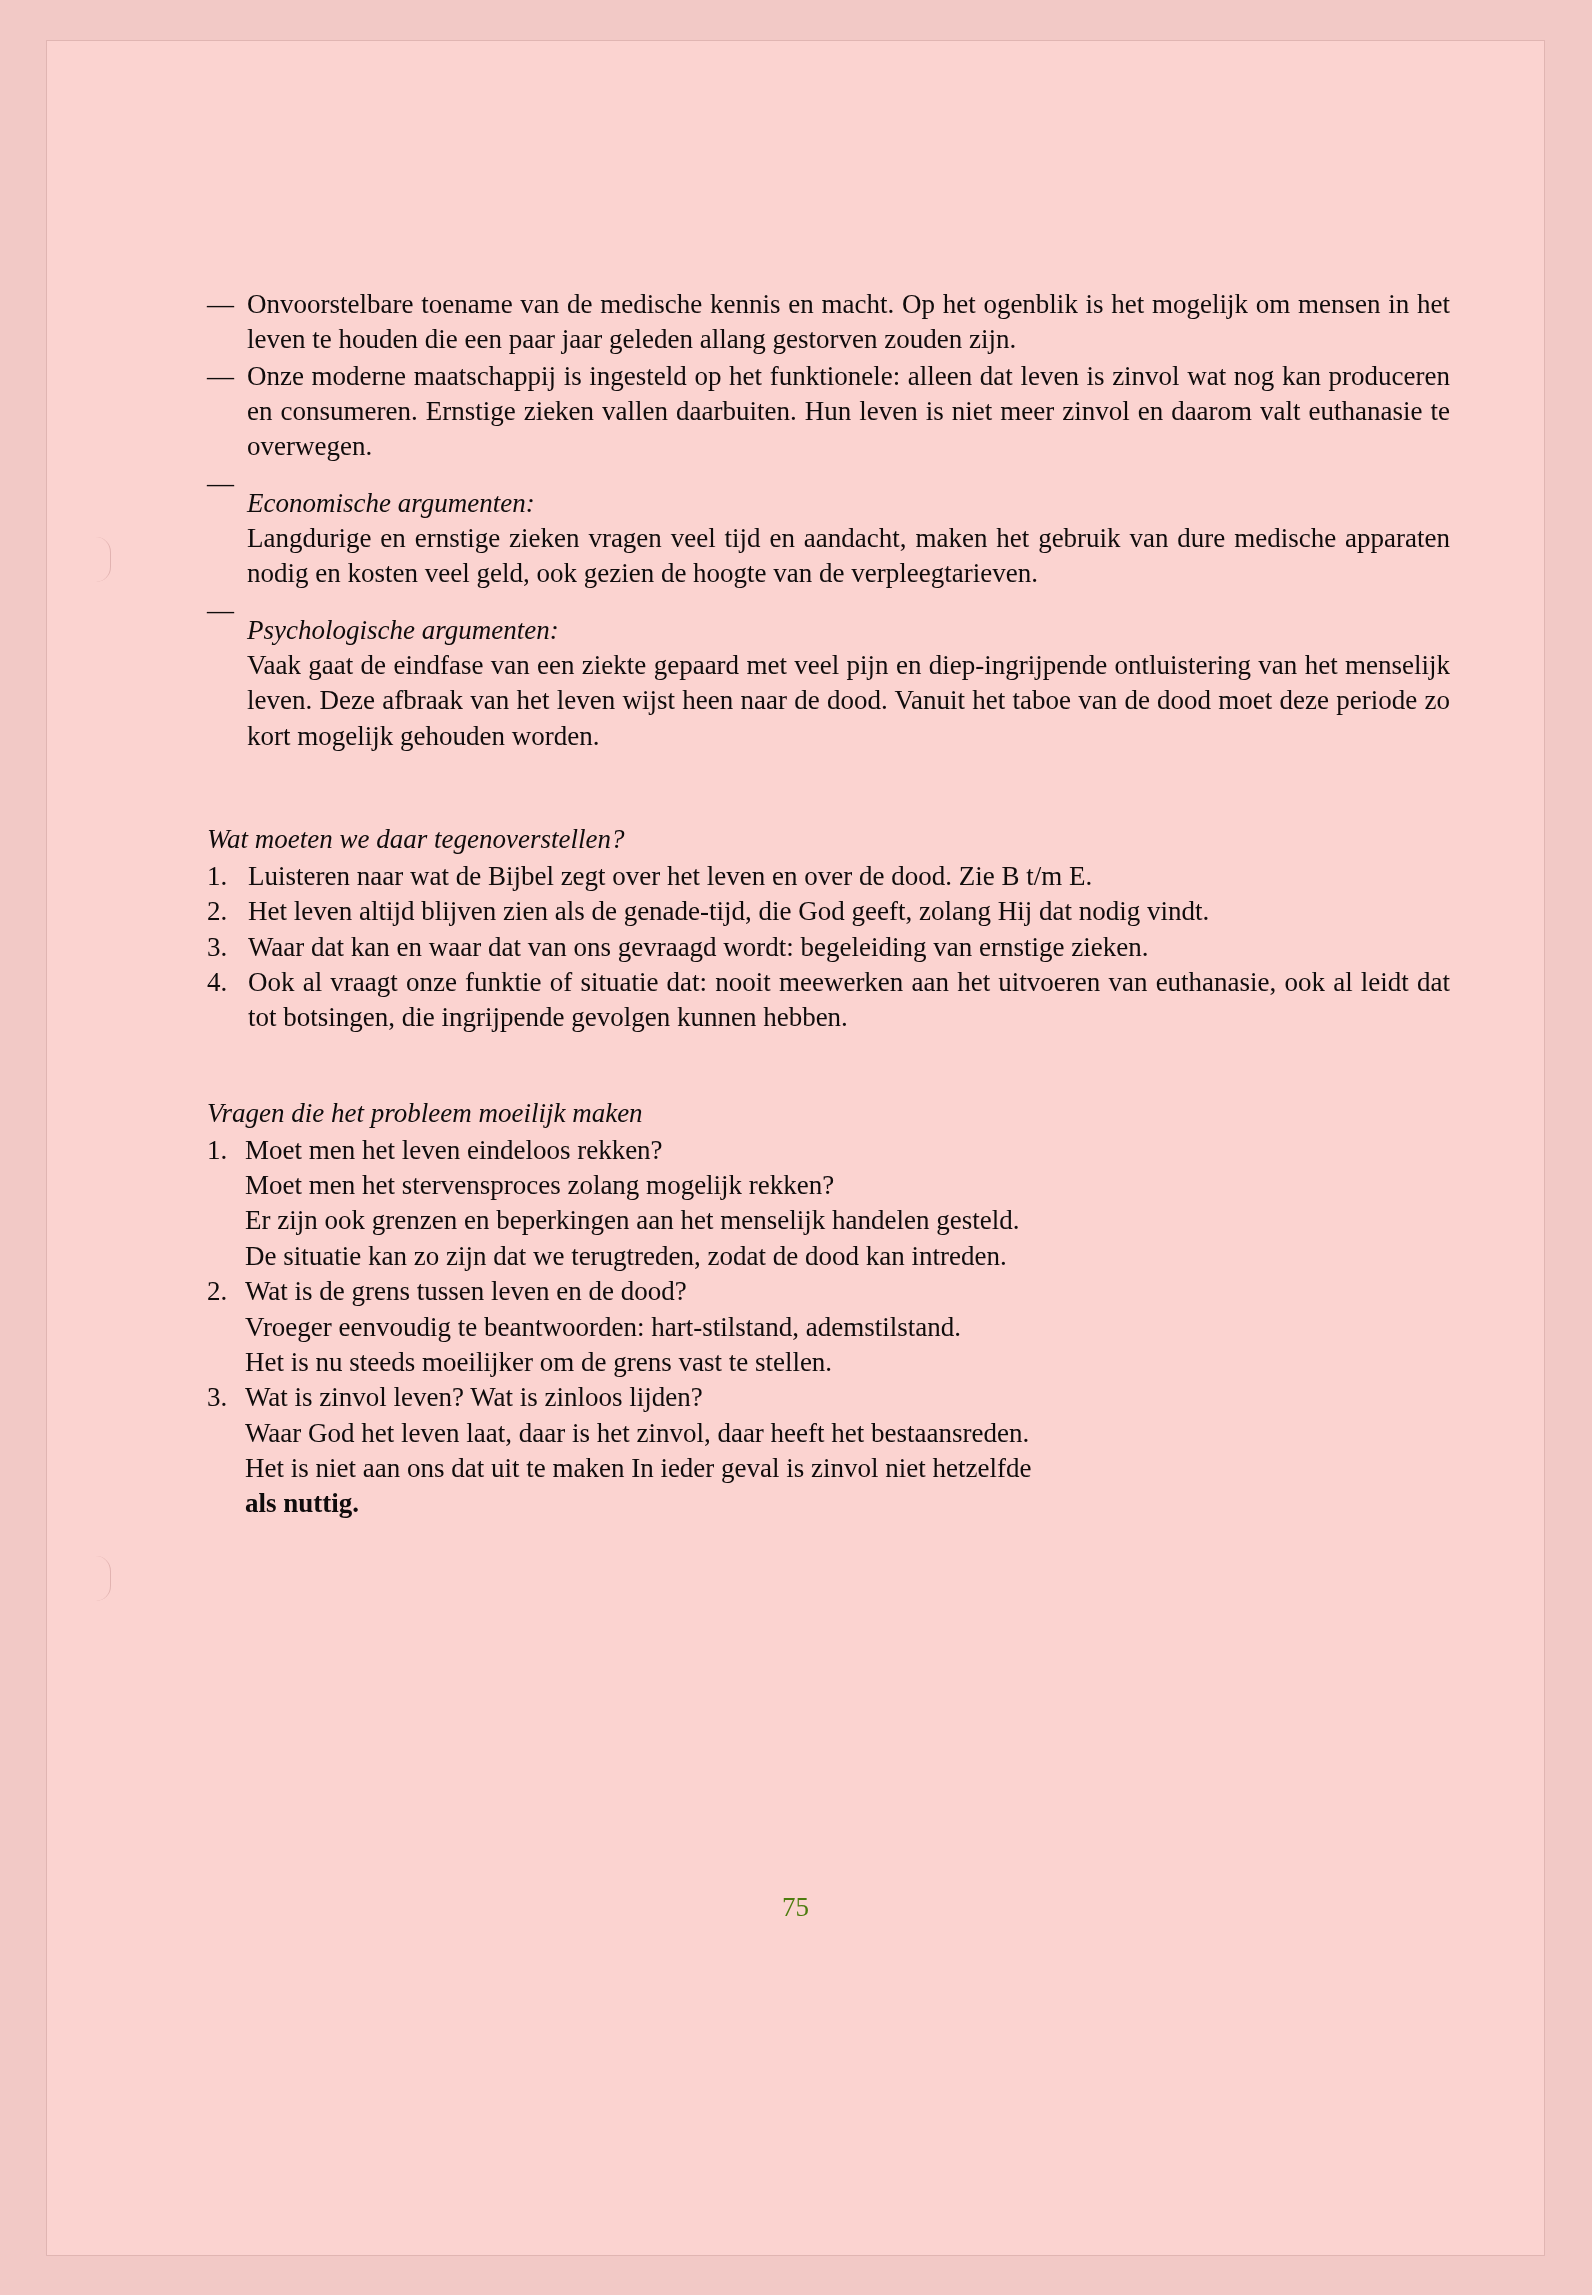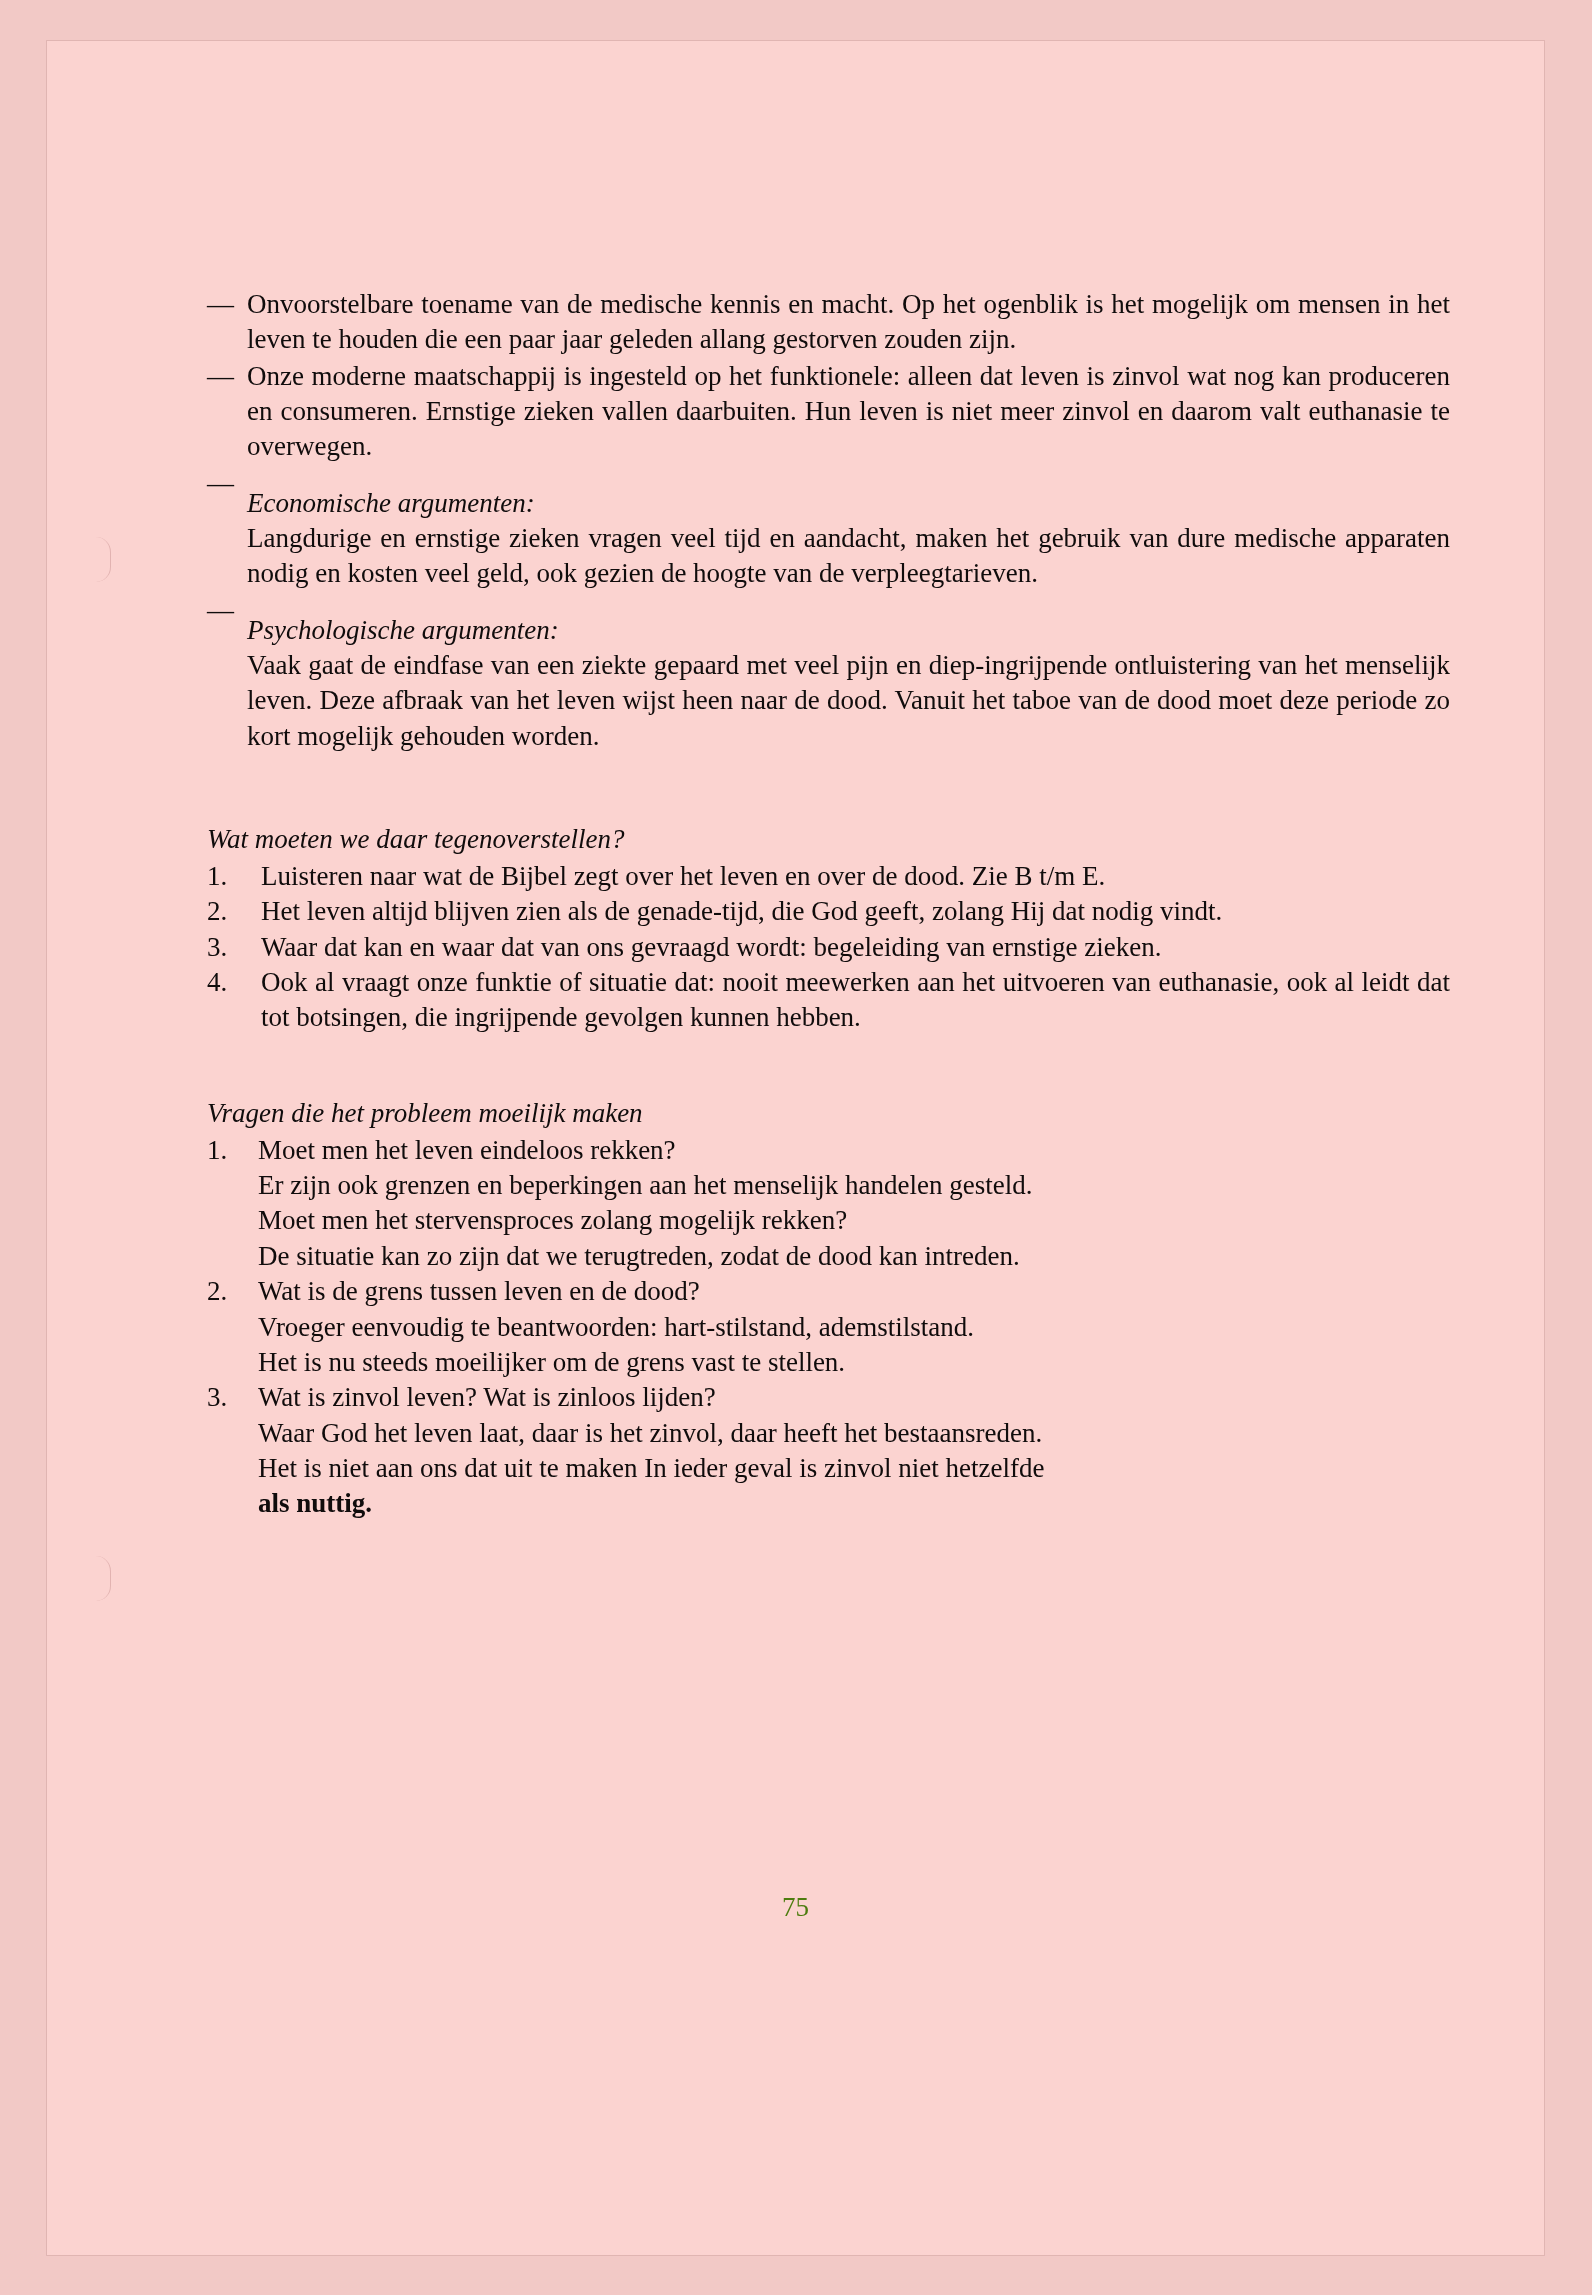--- a/index.html
+++ b/index.html
@@ -65,21 +65,21 @@
     align-items: flex-start;
   }
   .num-mark {
     width: 41px;
     flex: 0 0 41px;
   }
   .num-mark.tight {
     width: 38px;
     flex: 0 0 38px;
   }
-  .num-body { flex: 1; margin-left: 13px; }
+  .num-body { flex: 1; }
 
   .section-head {
     font-style: italic;
     margin-bottom: 1.7px;
   }
   .gap-lg { height: 60px; }
   .gap-xl { height: 67px; }
 
   .line { display: block; }
 
@@ -162,22 +162,22 @@
     </div>
 
     <div class="gap-lg"></div>
 
     <div class="section-head">Vragen die het probleem moeilijk maken</div>
 
     <div class="num-item">
       <div class="num-mark tight">1.</div>
       <div class="num-body">
         <span class="line">Moet men het leven eindeloos rekken?</span>
+        <span class="line">Moet men het stervensproces zolang mogelijk rekken?</span>
         <span class="line">Er zijn ook grenzen en beperkingen aan het menselijk handelen gesteld.</span>
-        <span class="line">Moet men het stervensproces zolang mogelijk rekken?</span>
         <span class="line">De situatie kan zo zijn dat we terugtreden, zodat de dood kan intreden.</span>
       </div>
     </div>
 
     <div class="num-item">
       <div class="num-mark tight">2.</div>
       <div class="num-body">
         <span class="line">Wat is de grens tussen leven en de dood?</span>
         <span class="line">Vroeger eenvoudig te beantwoorden: hart-stilstand, ademstilstand.</span>
         <span class="line">Het is nu steeds moeilijker om de grens vast te stellen.</span>

